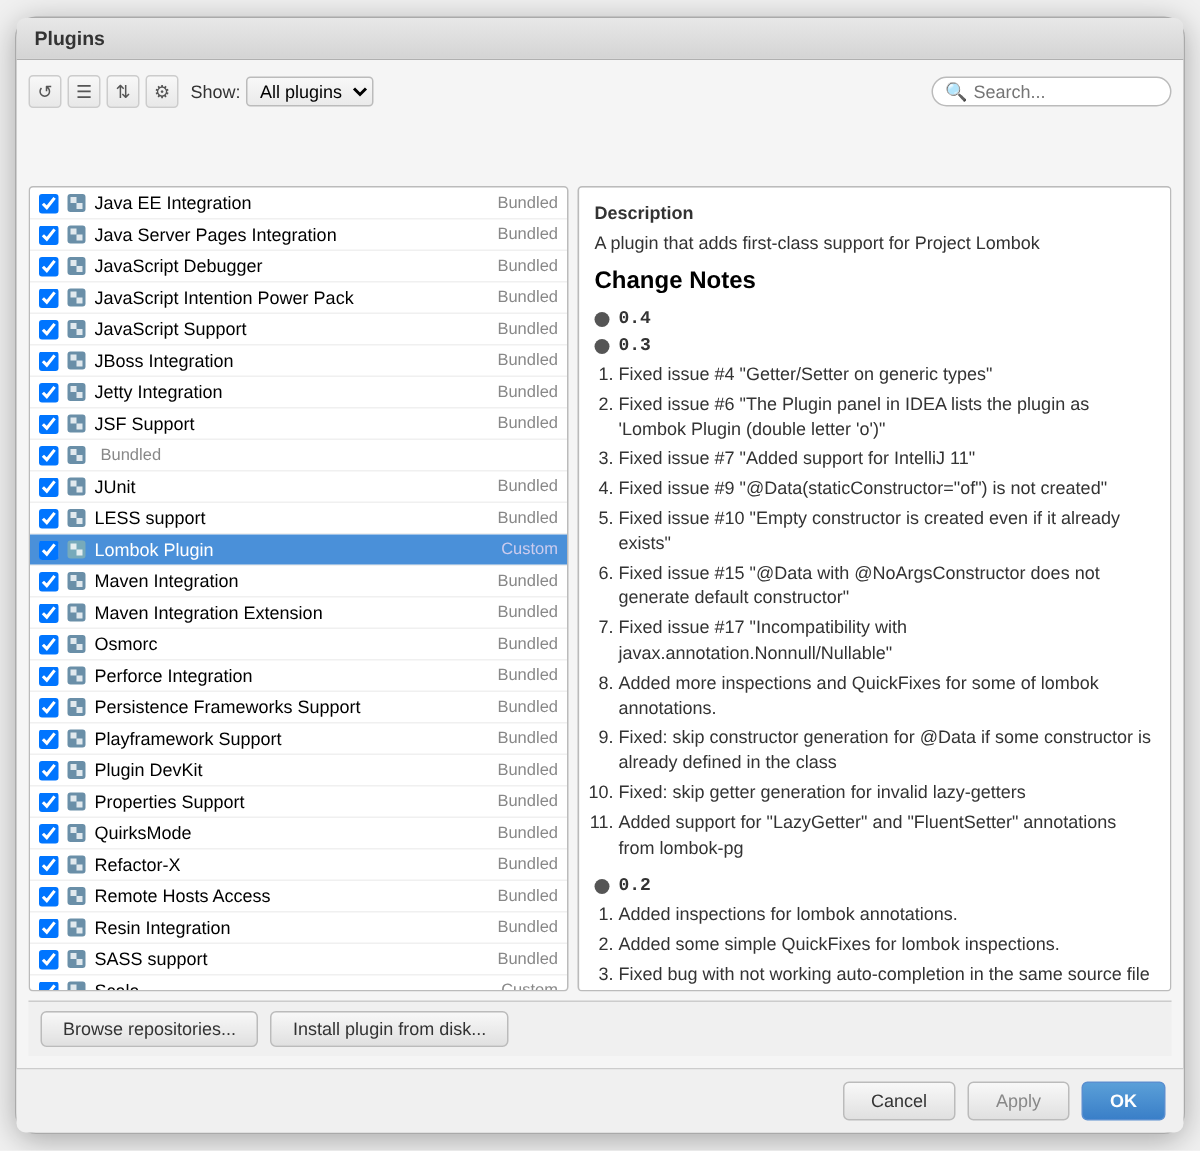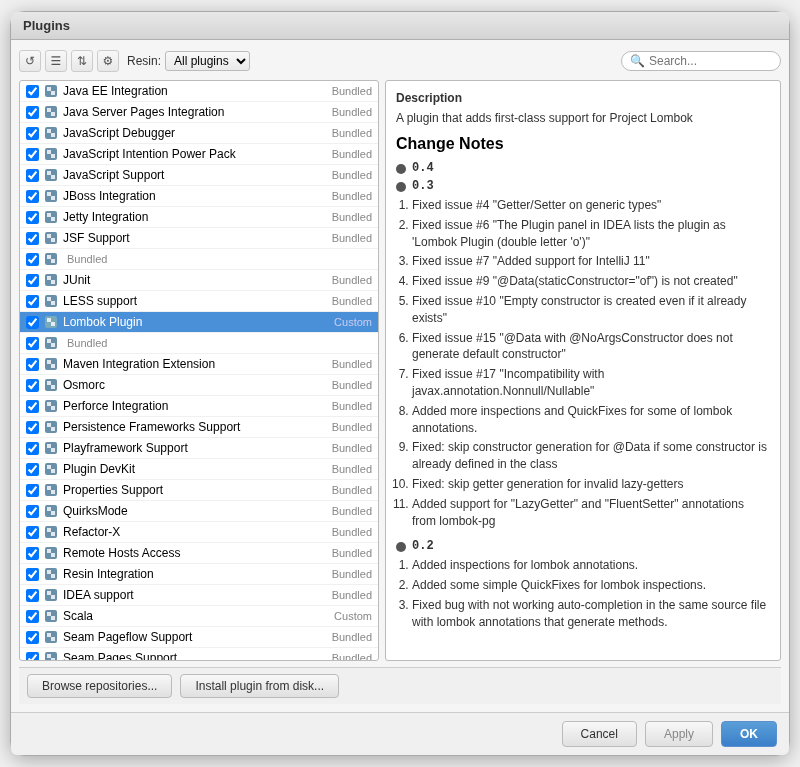--- a/index.html
+++ b/index.html
@@ -93,20 +93,21 @@
       font-size: 12px;
       width: 100%;
       background: transparent;
     }
     .search-icon-char { color: #888; font-size: 12px; }
     .main-area {
       display: flex;
       flex: 1;
       gap: 6px;
       overflow: hidden;
+      margin-top: 44px;
     }
     .plugin-list-panel {
       width: 360px;
       min-width: 360px;
       display: flex;
       flex-direction: column;
       border: 1px solid #bbb;
       background: white;
       border-radius: 3px;
       overflow: hidden;
@@ -255,21 +256,21 @@
 <div class="dialog">
   <div class="dialog-title-bar">
     <span>Plugins</span>
   </div>
   <div class="dialog-body">
     <div class="toolbar">
       <div class="toolbar-btn" title="Refresh">↺</div>
       <div class="toolbar-btn" title="List view">☰</div>
       <div class="toolbar-btn" title="Sort">⇅</div>
       <div class="toolbar-btn" title="Settings">⚙</div>
-      <span class="show-label">Resin:</span>
+      <span class="show-label">Show:</span>
       <select class="show-select">
         <option>All plugins</option>
         <option>Enabled</option>
         <option>Disabled</option>
         <option>Bundled</option>
         <option>Custom</option>
       </select>
       <div class="search-box">
         <span class="search-icon-char">🔍</span>
         <input type="text" placeholder="Search..." style="">
@@ -423,20 +424,21 @@
             </div>
             <div class="plugin-item">
               <input type="checkbox" class="plugin-checkbox" checked="" style="">
               <div class="plugin-icon">
                 <svg viewBox="0 0 14 14" xmlns="http://www.w3.org/2000/svg">
     <rect x="1" y="1" width="12" height="12" rx="2" fill="#6a8fa8"></rect>
     <rect x="3" y="3" width="4" height="4" fill="white" opacity="0.8"></rect>
     <rect x="7" y="7" width="4" height="4" fill="white" opacity="0.8"></rect>
   </svg>
               </div>
+              <span class="plugin-name">Maven Integration</span>
               <span class="plugin-type">Bundled</span>
             </div>
             <div class="plugin-item">
               <input type="checkbox" class="plugin-checkbox" checked="" style="">
               <div class="plugin-icon">
                 <svg viewBox="0 0 14 14" xmlns="http://www.w3.org/2000/svg">
     <rect x="1" y="1" width="12" height="12" rx="2" fill="#6a8fa8"></rect>
     <rect x="3" y="3" width="4" height="4" fill="white" opacity="0.8"></rect>
     <rect x="7" y="7" width="4" height="4" fill="white" opacity="0.8"></rect>
   </svg>
@@ -566,21 +568,21 @@
             </div>
             <div class="plugin-item">
               <input type="checkbox" class="plugin-checkbox" checked="" style="">
               <div class="plugin-icon">
                 <svg viewBox="0 0 14 14" xmlns="http://www.w3.org/2000/svg">
     <rect x="1" y="1" width="12" height="12" rx="2" fill="#6a8fa8"></rect>
     <rect x="3" y="3" width="4" height="4" fill="white" opacity="0.8"></rect>
     <rect x="7" y="7" width="4" height="4" fill="white" opacity="0.8"></rect>
   </svg>
               </div>
-              <span class="plugin-name">IDEA support</span>
+              <span class="plugin-name">SASS support</span>
               <span class="plugin-type">Bundled</span>
             </div>
             <div class="plugin-item">
               <input type="checkbox" class="plugin-checkbox" checked="" style="">
               <div class="plugin-icon">
                 <svg viewBox="0 0 14 14" xmlns="http://www.w3.org/2000/svg">
     <rect x="1" y="1" width="12" height="12" rx="2" fill="#6a8fa8"></rect>
     <rect x="3" y="3" width="4" height="4" fill="white" opacity="0.8"></rect>
     <rect x="7" y="7" width="4" height="4" fill="white" opacity="0.8"></rect>
   </svg>

